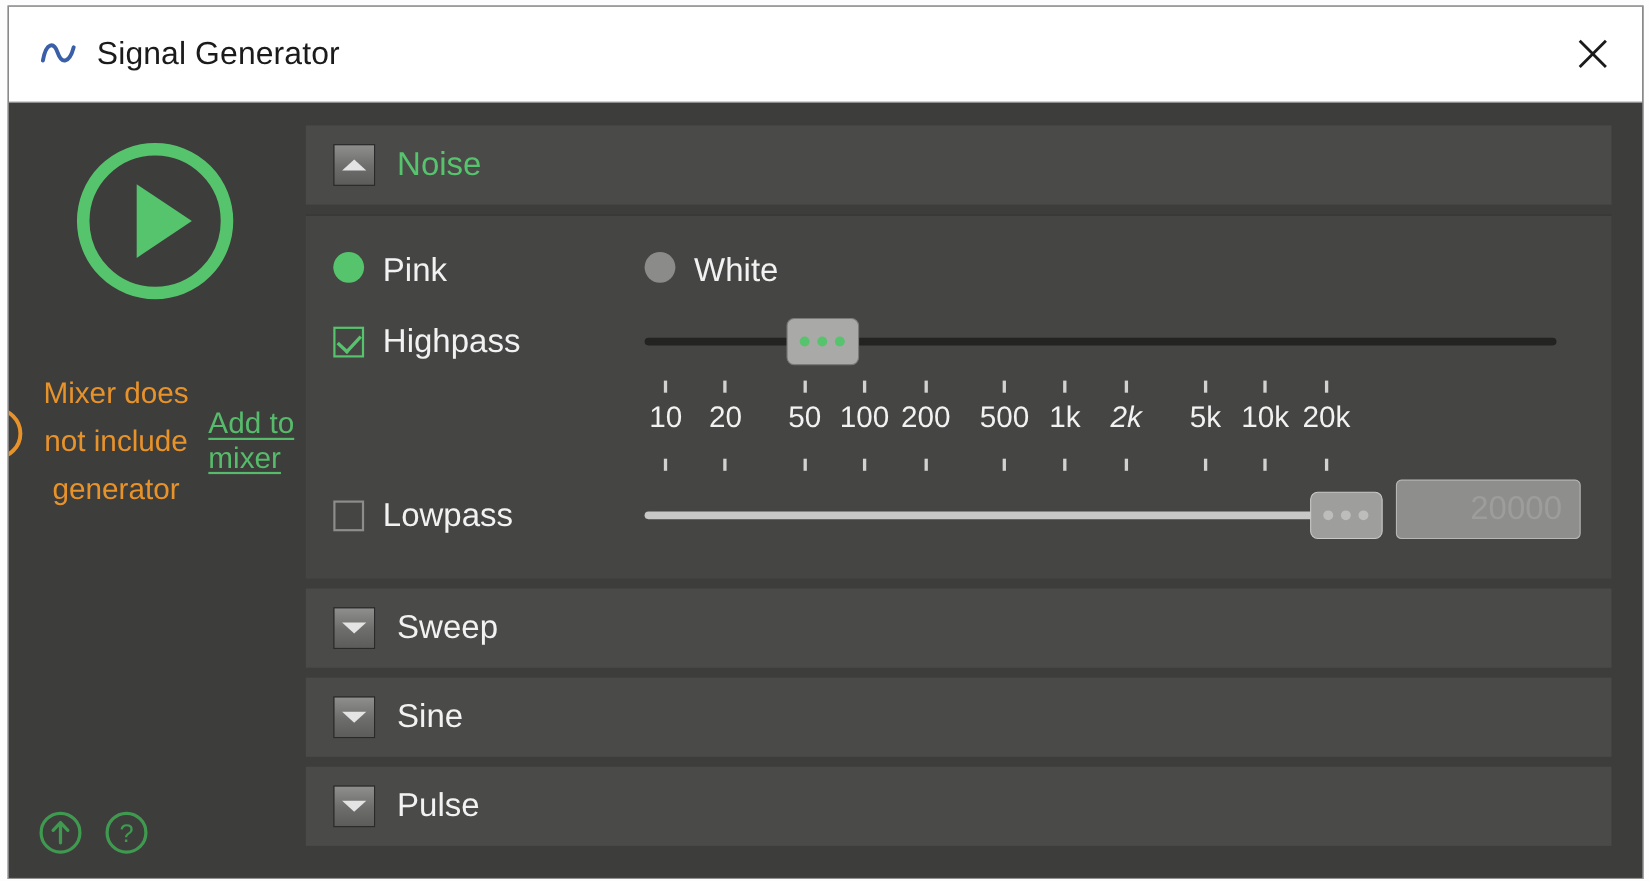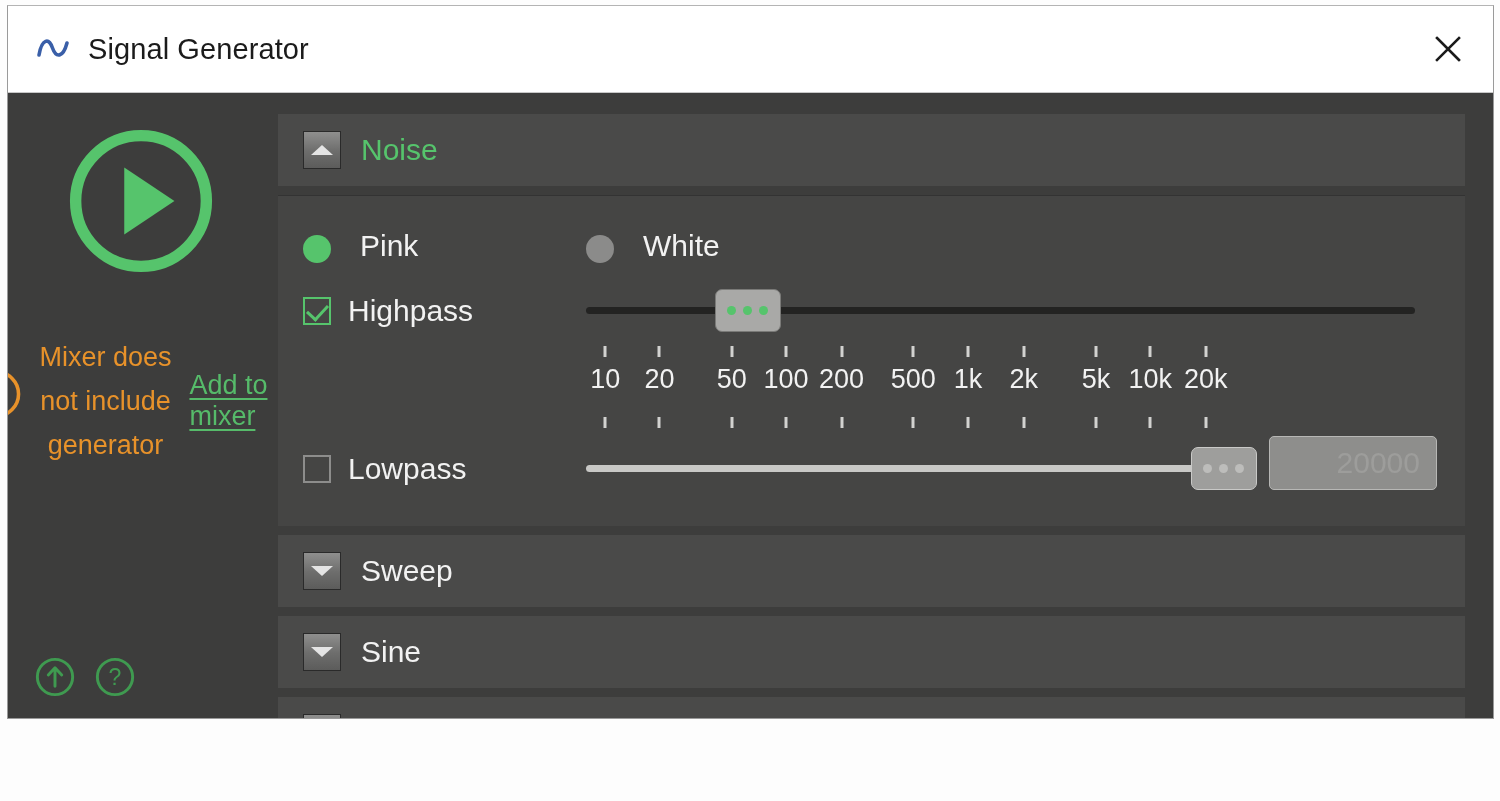--- a/index.html
+++ b/index.html
@@ -18,21 +18,21 @@
     height: 801px;
     background: #fdfdfd;
   }
 
   
   .window {
     position: absolute;
     left: 7px;
     top: 5px;
     width: 1487px;
-    height: 714px;
+    height: 794px;
     background: #3d3d3c;
     border: 1px solid #9a9a9a;
     border-top-color: #b4b4b4;
     display: flex;
     flex-direction: column;
     overflow: hidden;
   }
 
   
   .titlebar {
@@ -189,23 +189,22 @@
   }
 
   .radio-row {
     display: flex;
     align-items: center;
     height: 56px;
     margin-bottom: 4px;
   }
   .radio-item {
     display: flex;
-    align-items: flex-end;
-    cursor: pointer;
-    gap: 12px;
+    align-items: flex-start;
+    cursor: pointer;
   }
   .radio-item.first { width: 283px; flex: 0 0 283px; }
   .radio-dot {
     width: 28px; height: 28px; border-radius: 50%;
     background: #8b8b8a;
     margin-right: 17px;
     flex: 0 0 28px;
   }
   .radio-dot.on { background: #56c46c; }
   .radio-label { font-size: 30px; color: #f2f2f2; }
@@ -425,21 +424,21 @@
               <div class="tick top" style="left: 40%;"></div>
               <div class="tlabel" style="left: 40%;">200</div>
               <div class="tick bot" style="left: 40%;"></div>
               <div class="tick top" style="left: 51.2%;"></div>
               <div class="tlabel" style="left: 51.2%;">500</div>
               <div class="tick bot" style="left: 51.2%;"></div>
               <div class="tick top" style="left: 59.8%;"></div>
               <div class="tlabel" style="left: 59.8%;">1k</div>
               <div class="tick bot" style="left: 59.8%;"></div>
               <div class="tick top" style="left: 68.5%;"></div>
-              <div class="tlabel" style="left: 68.5%;">2k</div>
+              <div class="tlabel" style="left: 68.5%; font-style: italic;">2k</div>
               <div class="tick bot" style="left: 68.5%;"></div>
               <div class="tick top" style="left: 79.8%;"></div>
               <div class="tlabel" style="left: 79.8%;">5k</div>
               <div class="tick bot" style="left: 79.8%;"></div>
               <div class="tick top" style="left: 88.3%;"></div>
               <div class="tlabel" style="left: 88.3%;">10k</div>
               <div class="tick bot" style="left: 88.3%;"></div>
               <div class="tick top" style="left: 97%;"></div>
               <div class="tlabel" style="left: 97%;">20k</div>
               <div class="tick bot" style="left: 97%;"></div>

